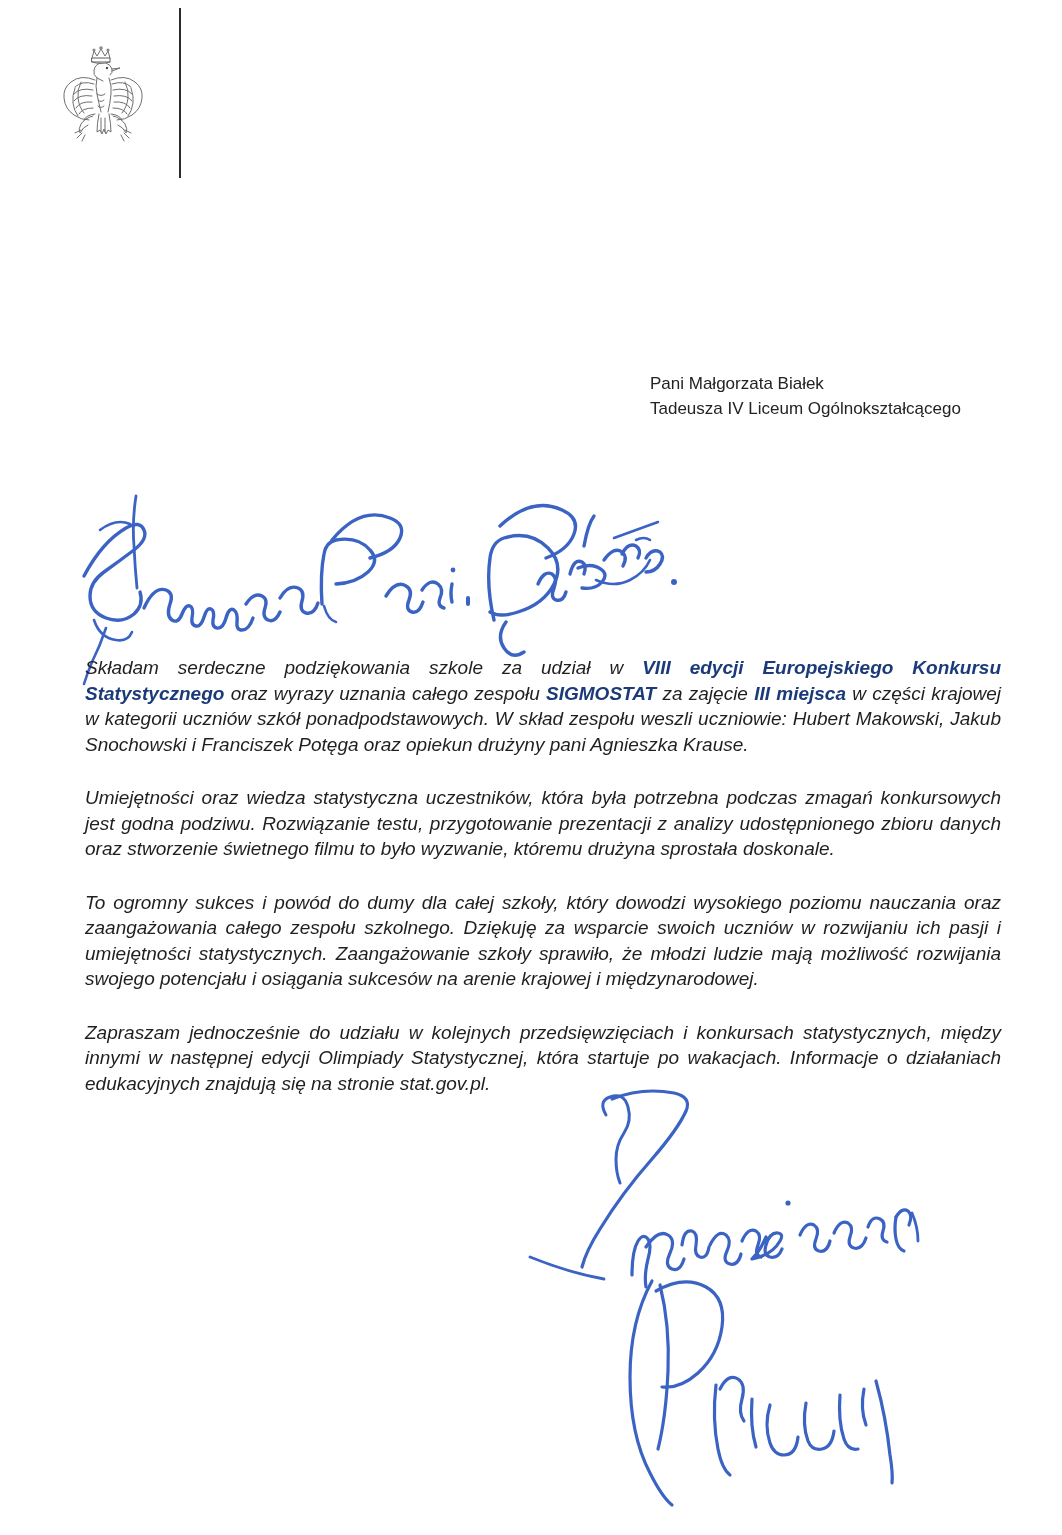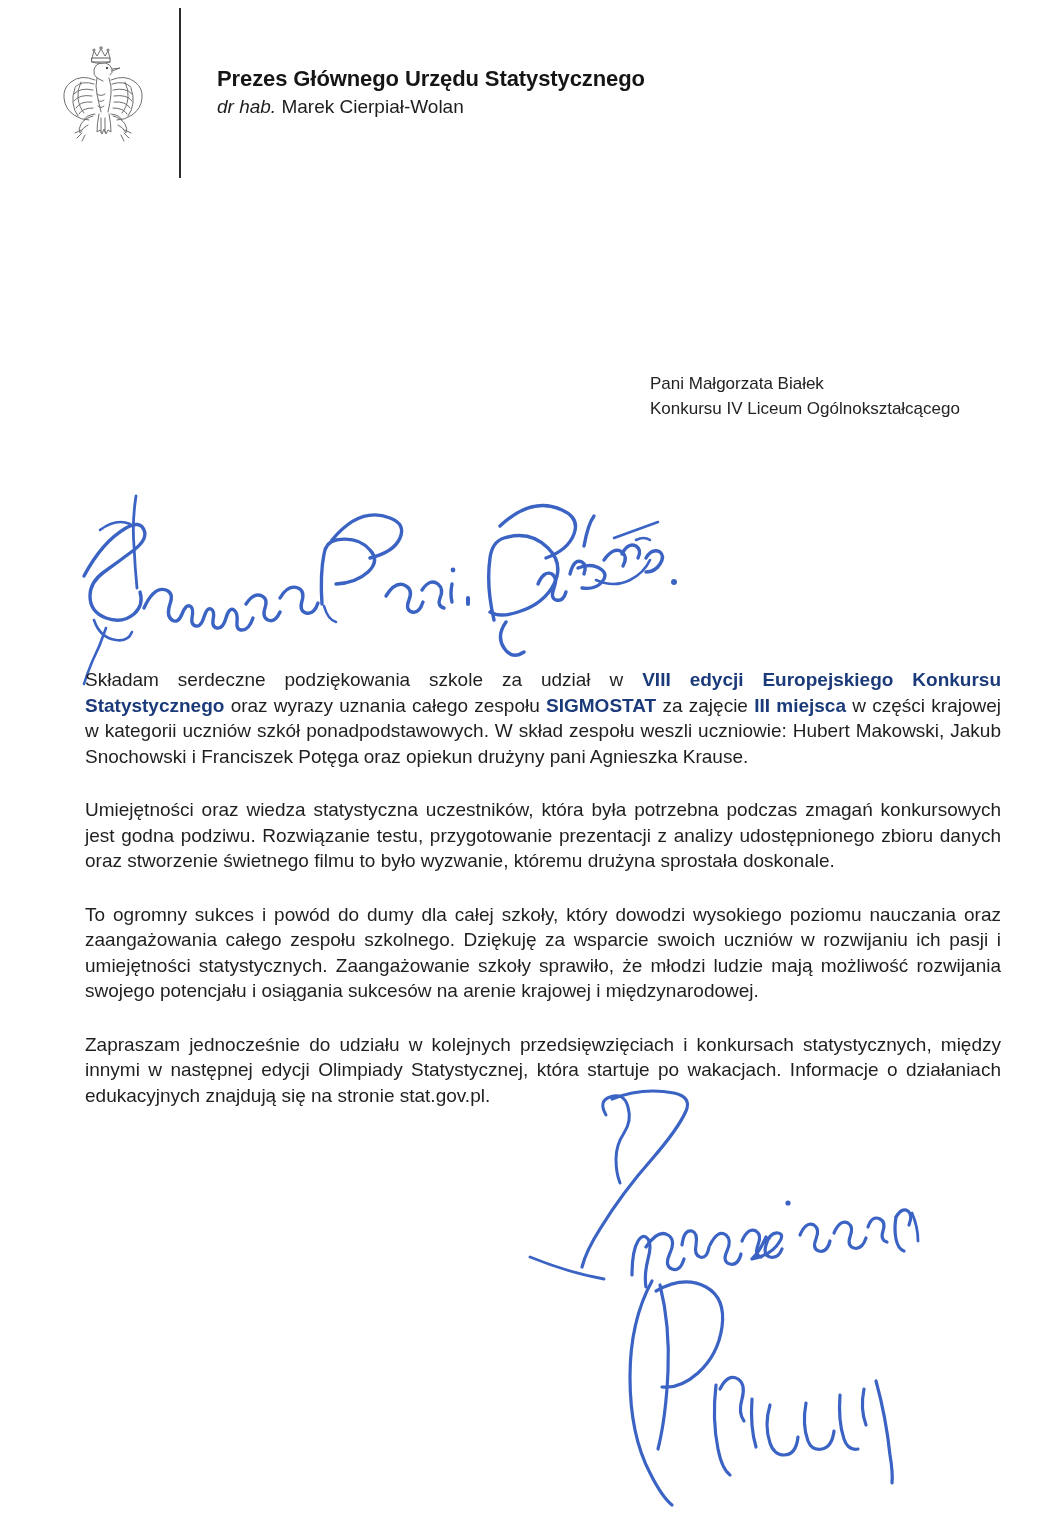--- a/index.html
+++ b/index.html
@@ -98,21 +98,22 @@
     left: 85px;
     top: 655px;
     width: 916px;
   }
   .para {
     font-size: 19px;
     line-height: 25.5px;
     text-align: justify;
     text-justify: inter-word;
     color: #1f1f1f;
-    margin: 12px 0 28px 0;
+    margin: 0 0 28px 0;
+    font-style: italic;
   }
   .para:last-child { margin-bottom: 0; }
   .para b {
     color: #1b3a7a;
     font-weight: bold;
   }
 
   
   .closing-ink {
     position: absolute;
@@ -179,30 +180,26 @@
 
         <path d="M53 62 q3 3 6 0"></path>
         <path d="M53 68 q3 3 6 0"></path>
         <path d="M52 56 q4 3 8 0"></path>
       </g>
     </svg>
   </div>
 
   <div class="lh-divider"></div>
 
-  <div class="lh-text">
-    <div class="lh-title">Prezes Głównego Urzędu Statystycznego</div>
-    <div class="lh-subtitle"><span class="deg">dr hab.</span> <span>Marek Cierpiał-Wolan</span></div>
-  </div>
 
 </div>
 
 <div class="recipient">
   <div>Pani Małgorzata Białek</div>
-  <div>Konkursu IV Liceum Ogólnokształcącego</div>
+  <div>Tadeusza IV Liceum Ogólnokształcącego</div>
 </div>
 
 <div class="salutation-ink">
   <svg viewBox="0 0 640 195" xmlns="http://www.w3.org/2000/svg" aria-hidden="true">
     <g fill="none" stroke="#3b63c4" stroke-width="3.4" stroke-linecap="round" stroke-linejoin="round">
 
       <path d="M66 16 q-4 26 -2 50 q1 22 3 42" stroke-width="2.8"></path>
       <path d="M14 96 q18 -34 42 -48 q14 -8 18 2 q4 9 -10 20 q-16 12 -30 22 q-14 10 -14 24 q0 16 16 22 q16 6 28 -4 q10 -9 6 -22"></path>
       <path d="M24 140 q6 18 22 20 q12 2 16 -8" stroke-width="2.6"></path>
       <path d="M30 50 q16 -12 30 -6" stroke-width="2.6"></path>

